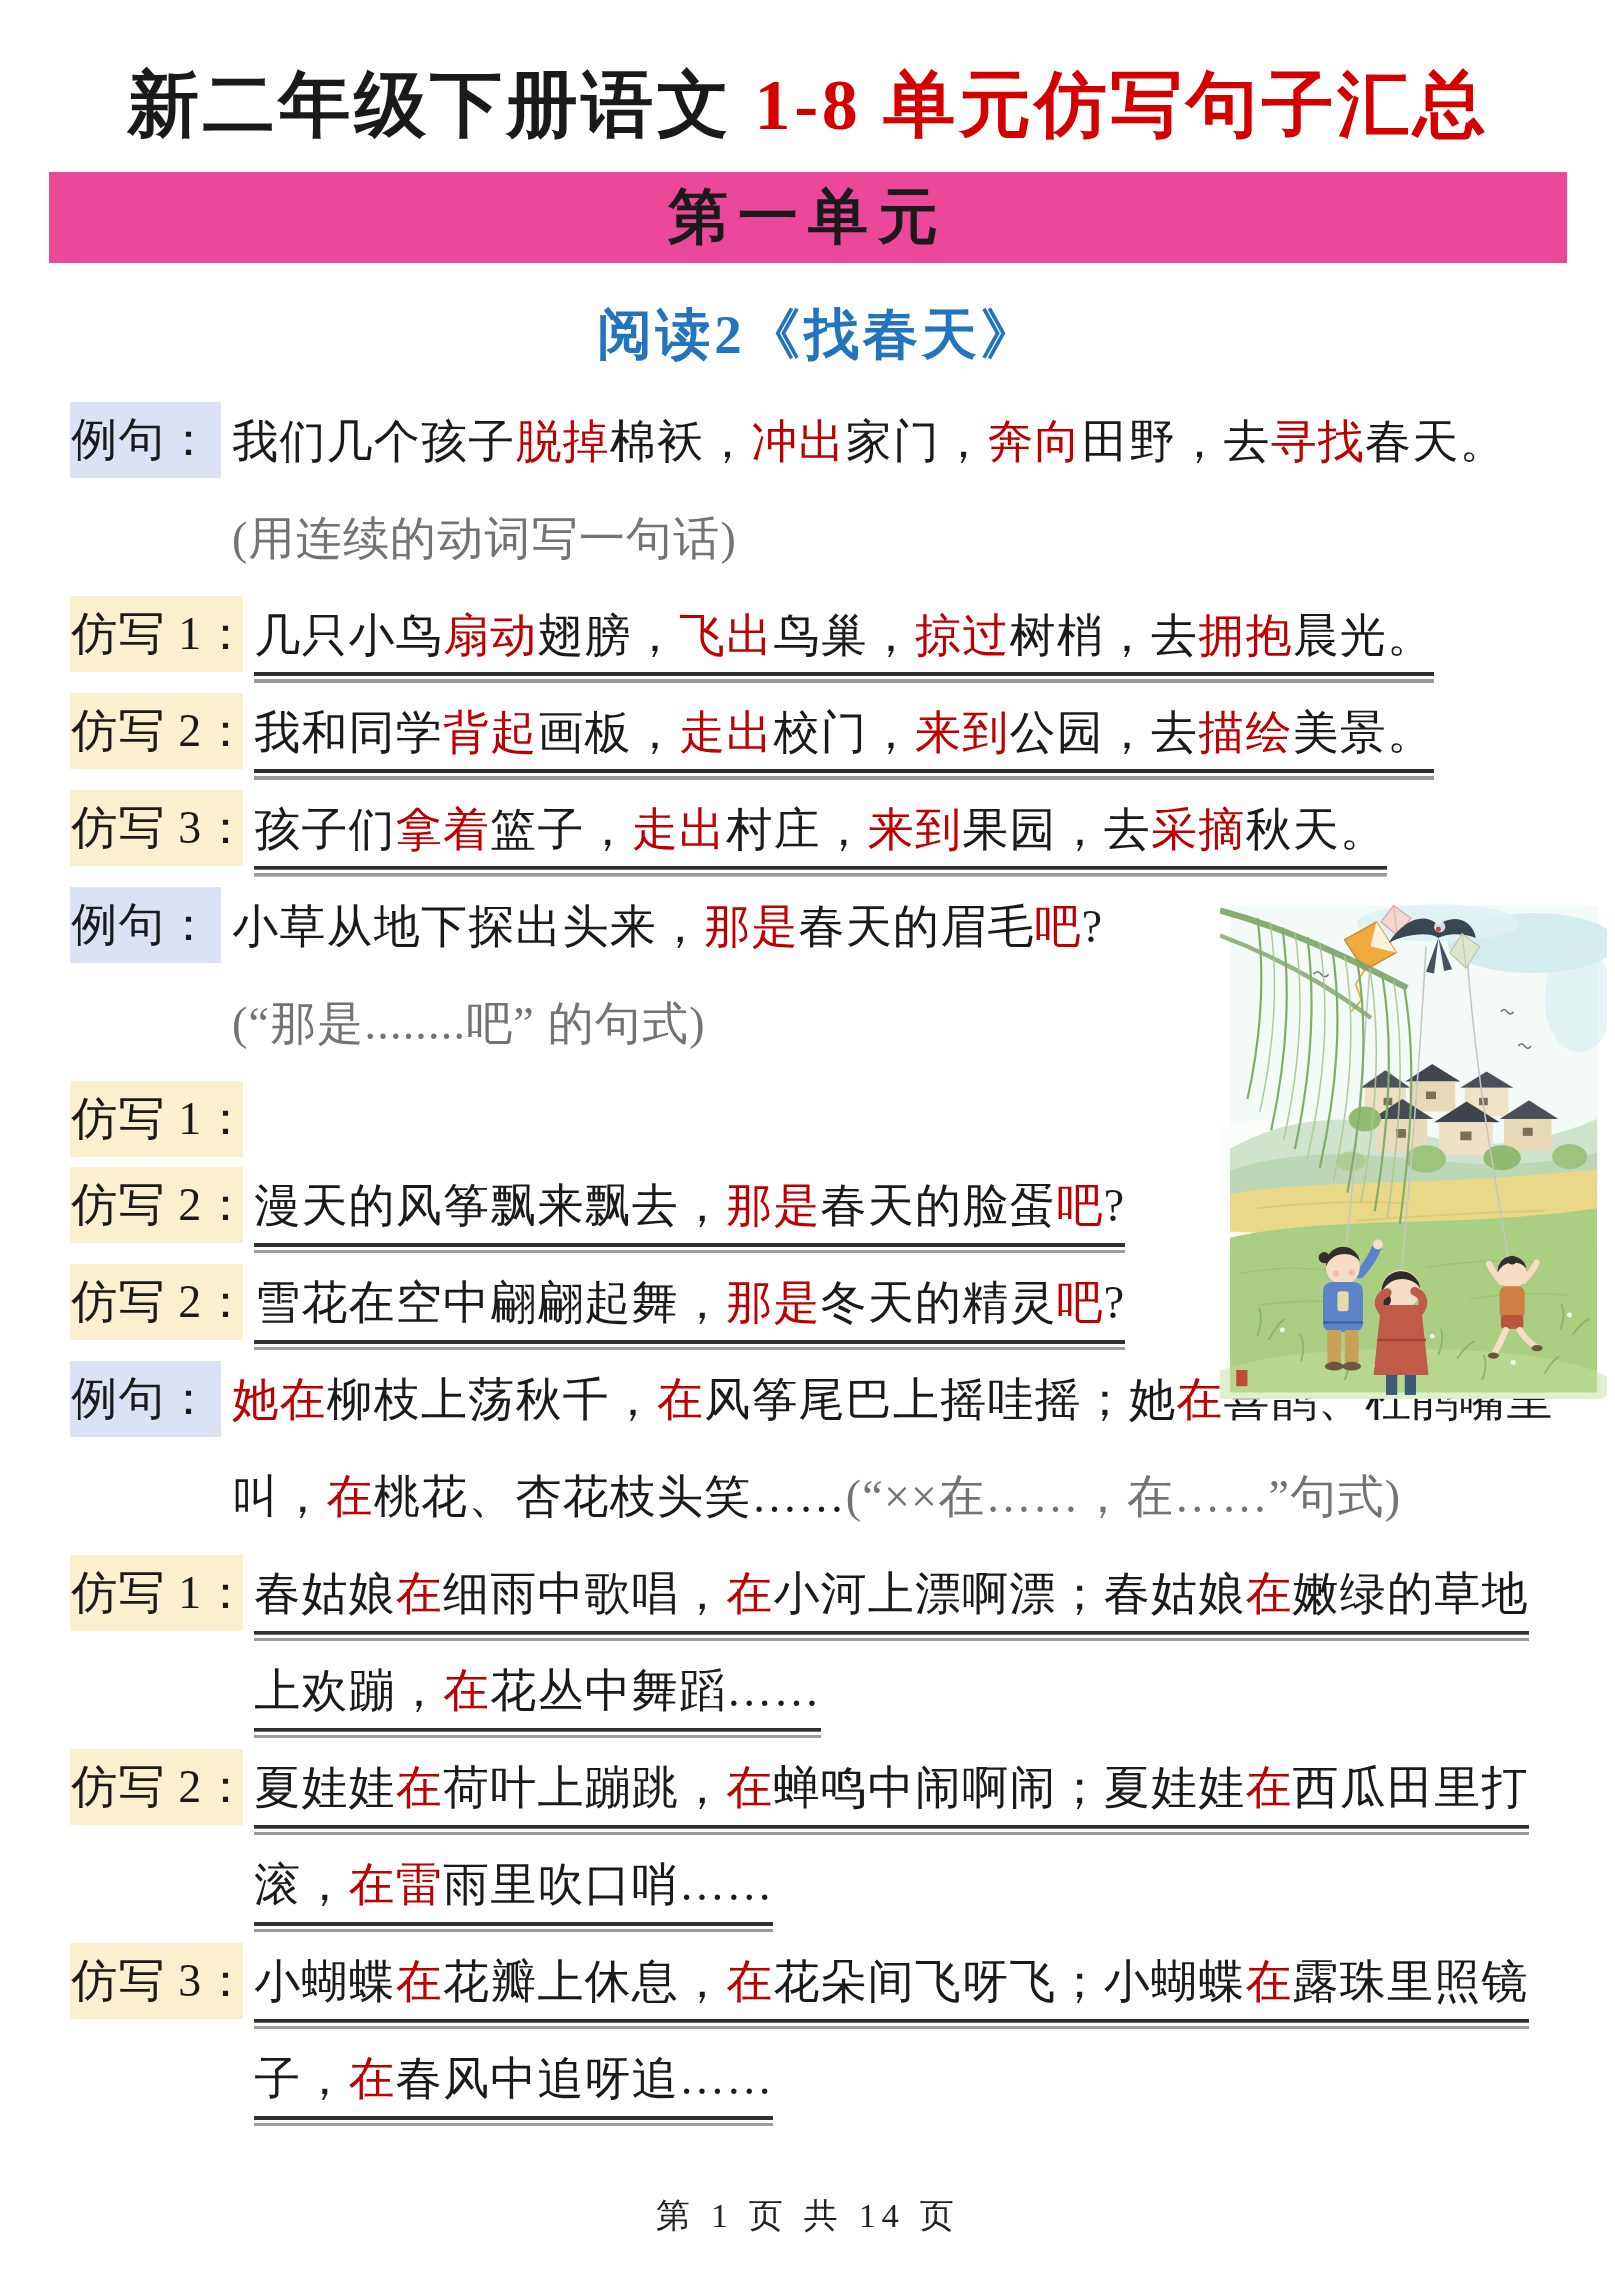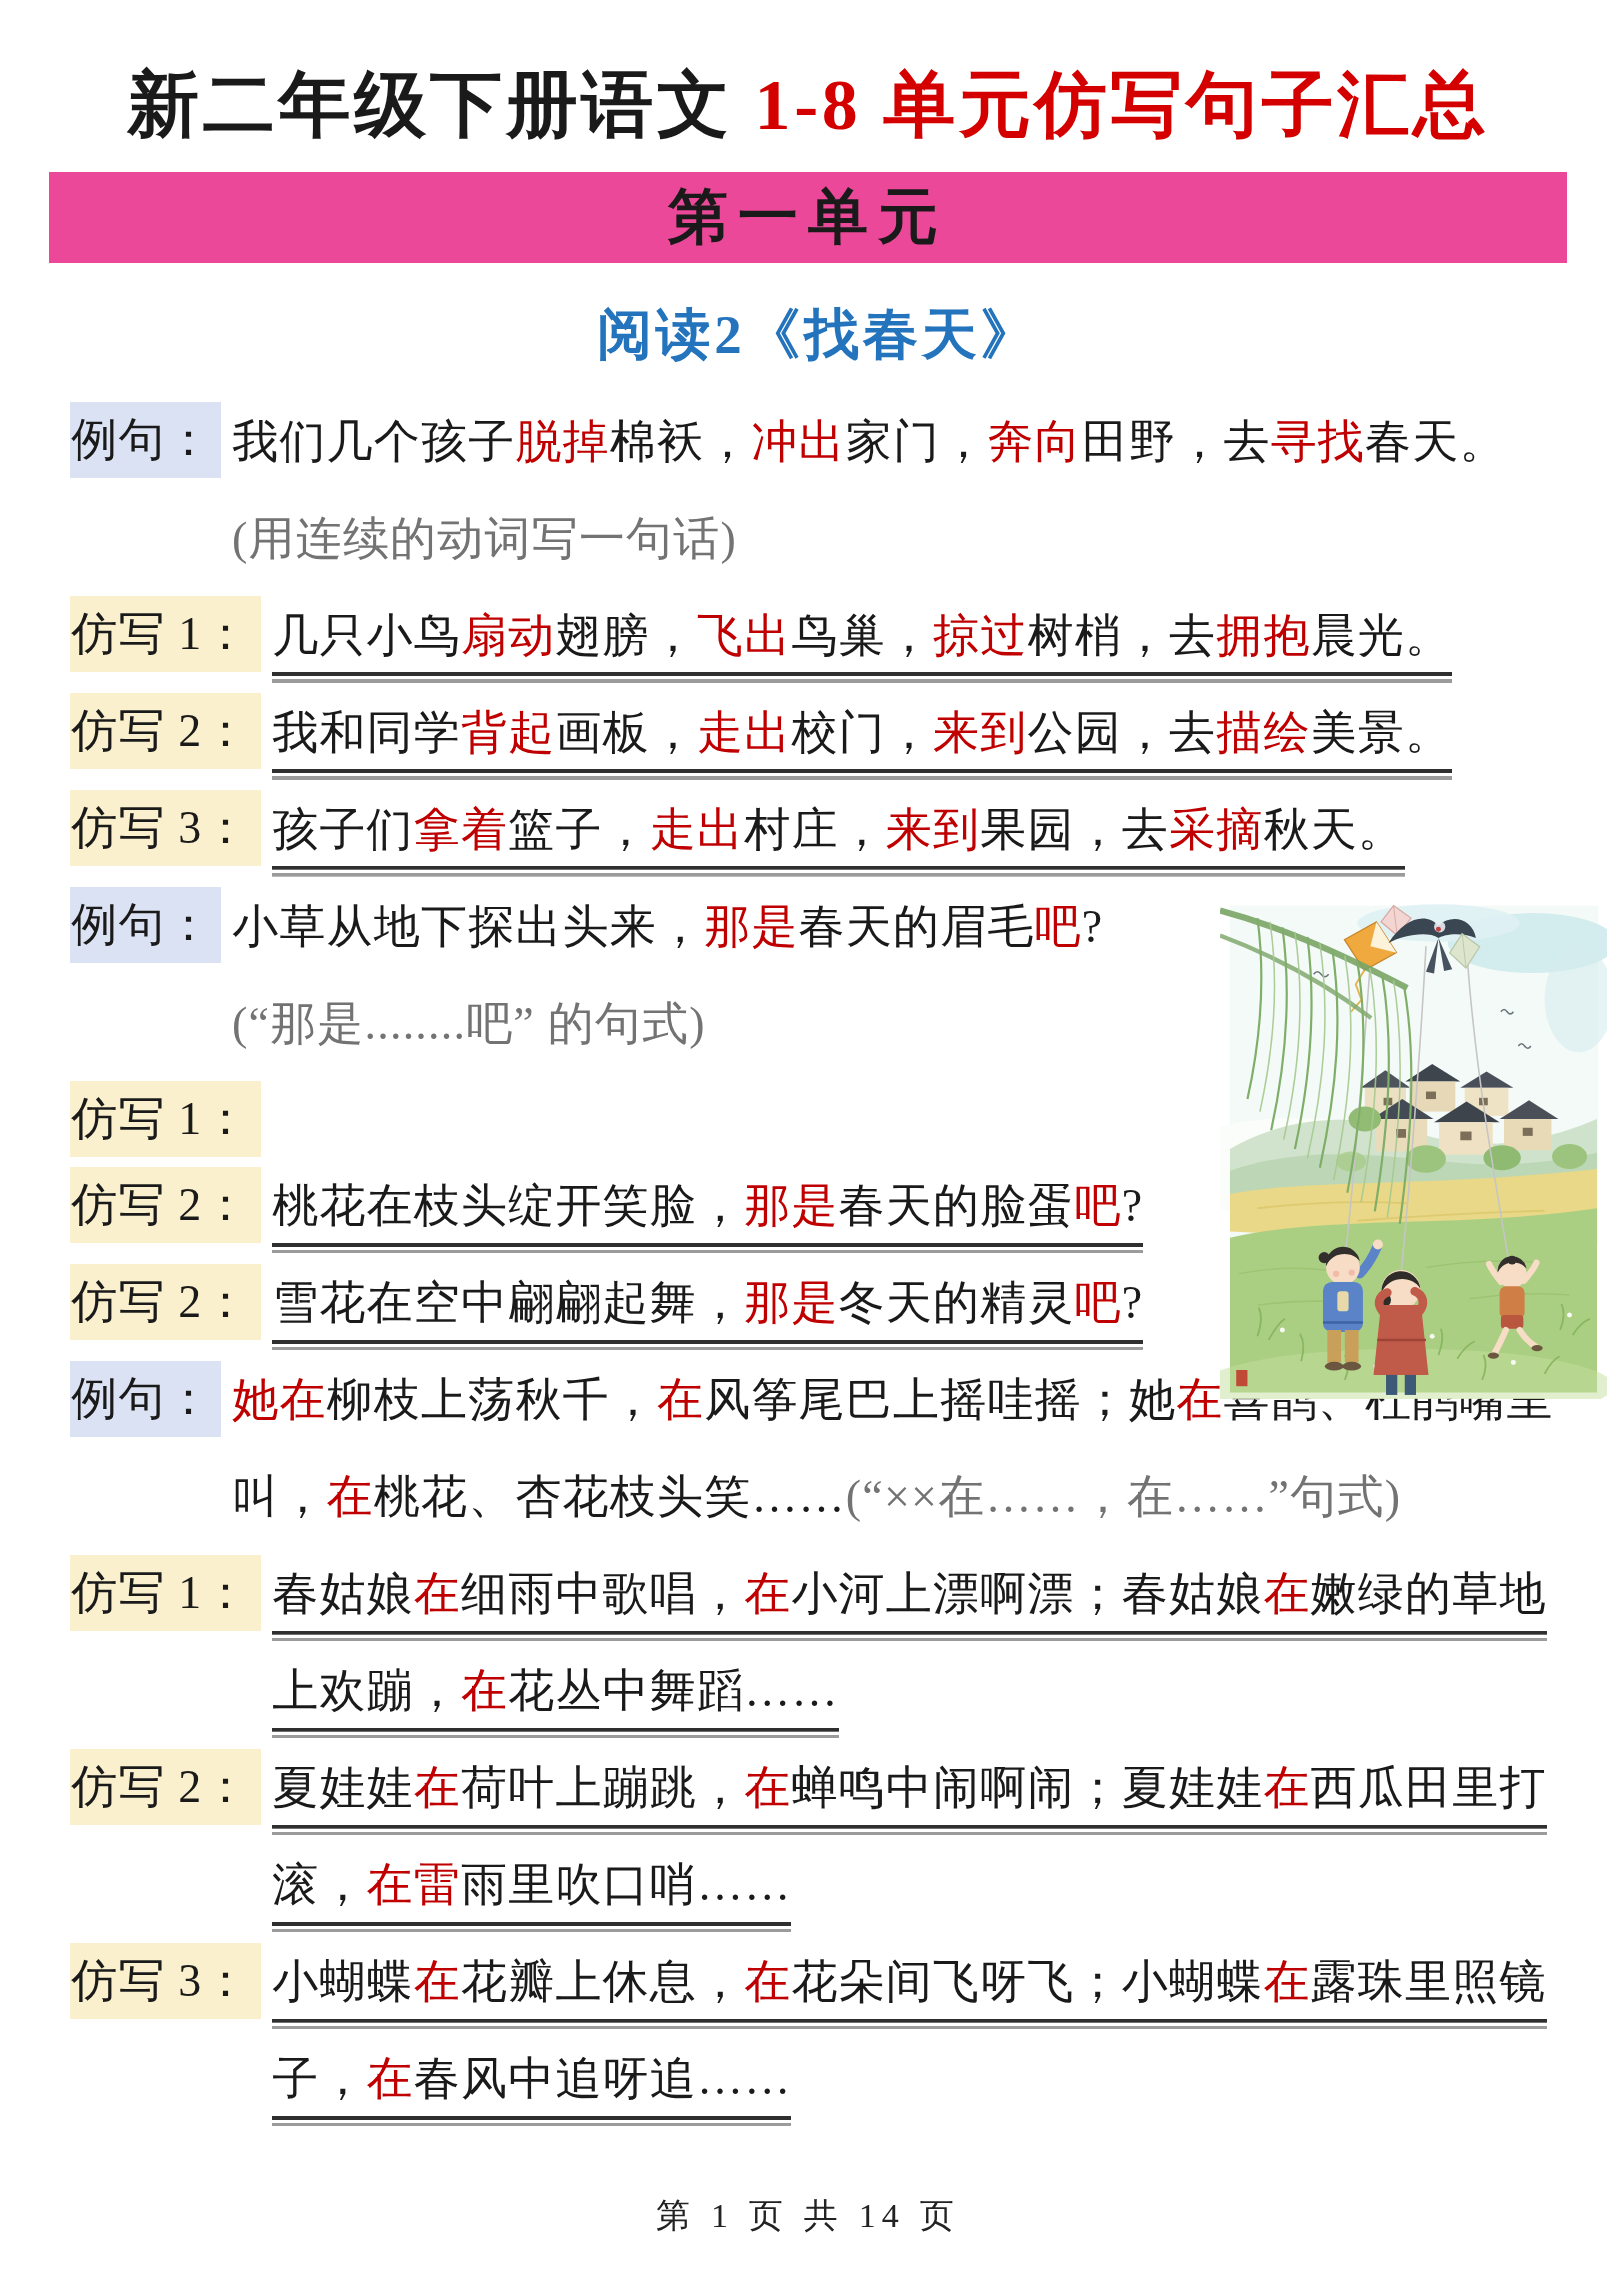--- a/index.html
+++ b/index.html
@@ -44,21 +44,21 @@
   .row{display:flex;align-items:flex-start;line-height:97px;}
   .row .label{
     flex:none;
     margin:9.4px 11.2px 0 0;
     line-height:76px;
     padding:0 3.7px 0 1.2px;
     white-space:nowrap;
     box-sizing:border-box;
   }
   .label.example{background:#dbe2f3;width:151px;}
-  .label.imitation{background:#fbf0cd;width:191px;}
+  .label.imitation{background:#fbf0cd;width:173px;}
   .row.sub{padding-left:162px;}
   .row .content-text{flex:1 1 auto;min-width:0;}
   .k{color:#1a1a1a;}
   .r{color:#c00000;}
   .b{color:#737373;}
   .u{
     padding-bottom:22px;
     background-image:linear-gradient(#2f2f2f,#2f2f2f),linear-gradient(#9b9b9b,#9b9b9b);
     background-repeat:repeat-x;
     background-size:100% 3.7px,100% 3.7px;
@@ -113,21 +113,21 @@
         <div class="content-text"><span><span class="k">小草从地下探出头来，</span><span class="r">那是</span><span class="k">春天的眉毛</span><span class="r">吧</span><span class="k">?</span></span></div>
       </div>
       <div class="row sub">
         <div class="content-text"><span><span class="b">(“那是........吧” 的句式)</span></span></div>
       </div>
       <div class="row">
         <span class="label imitation">仿写 1：</span>
       </div>
       <div class="row">
         <span class="label imitation">仿写 2：</span>
-        <div class="content-text"><span class="u"><span class="k">桃花在枝头绽开笑脸，</span><span class="r">那是</span><span class="k">春天的脸蛋</span><span class="r">吧</span><span class="k">?</span></span></div>
+        <div class="content-text"><span class="u"><span class="k">漫天的风筝飘来飘去，</span><span class="r">那是</span><span class="k">春天的脸蛋</span><span class="r">吧</span><span class="k">?</span></span></div>
       </div>
       <div class="row">
         <span class="label imitation">仿写 2：</span>
         <div class="content-text"><span class="u"><span class="k">雪花在空中翩翩起舞，</span><span class="r">那是</span><span class="k">冬天的精灵</span><span class="r">吧</span><span class="k">?</span></span></div>
       </div>
       <div class="row">
         <span class="label example">例句：</span>
         <div class="content-text"><span><span class="r">她在</span><span class="k">柳枝上荡秋千，</span><span class="r">在</span><span class="k">风筝尾巴上摇哇摇；她</span><span class="r">在</span><span class="k">喜鹊、杜鹃嘴里叫，</span><span class="r">在</span><span class="k">桃花、杏花枝头笑……</span><span class="b">(“××在……，在……”句式)</span></span></div>
       </div>
       <div class="row">

